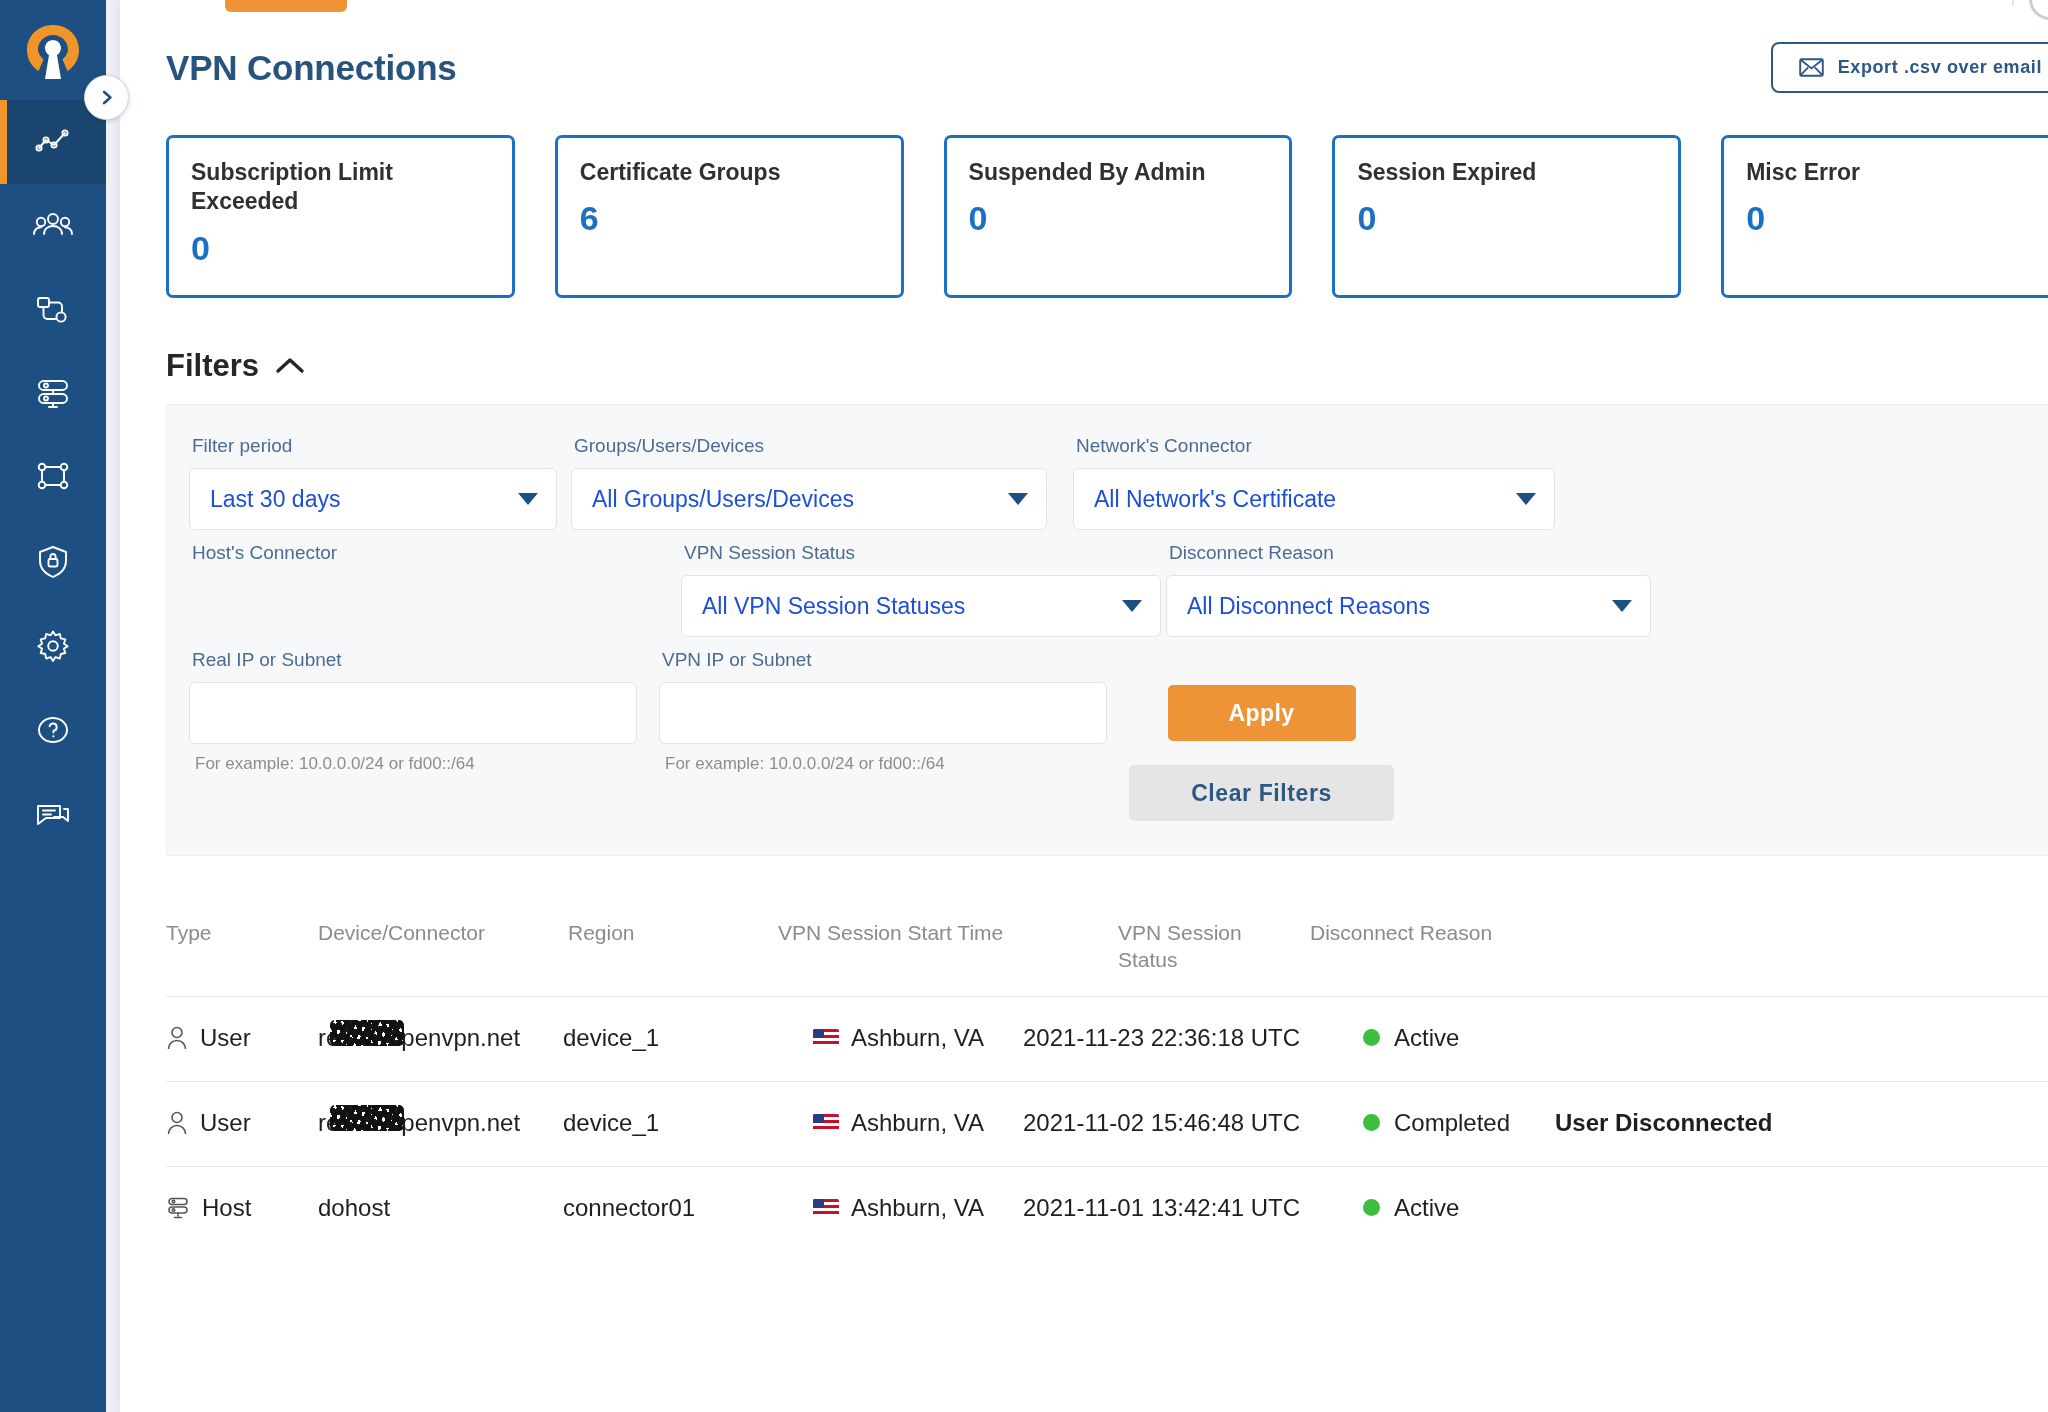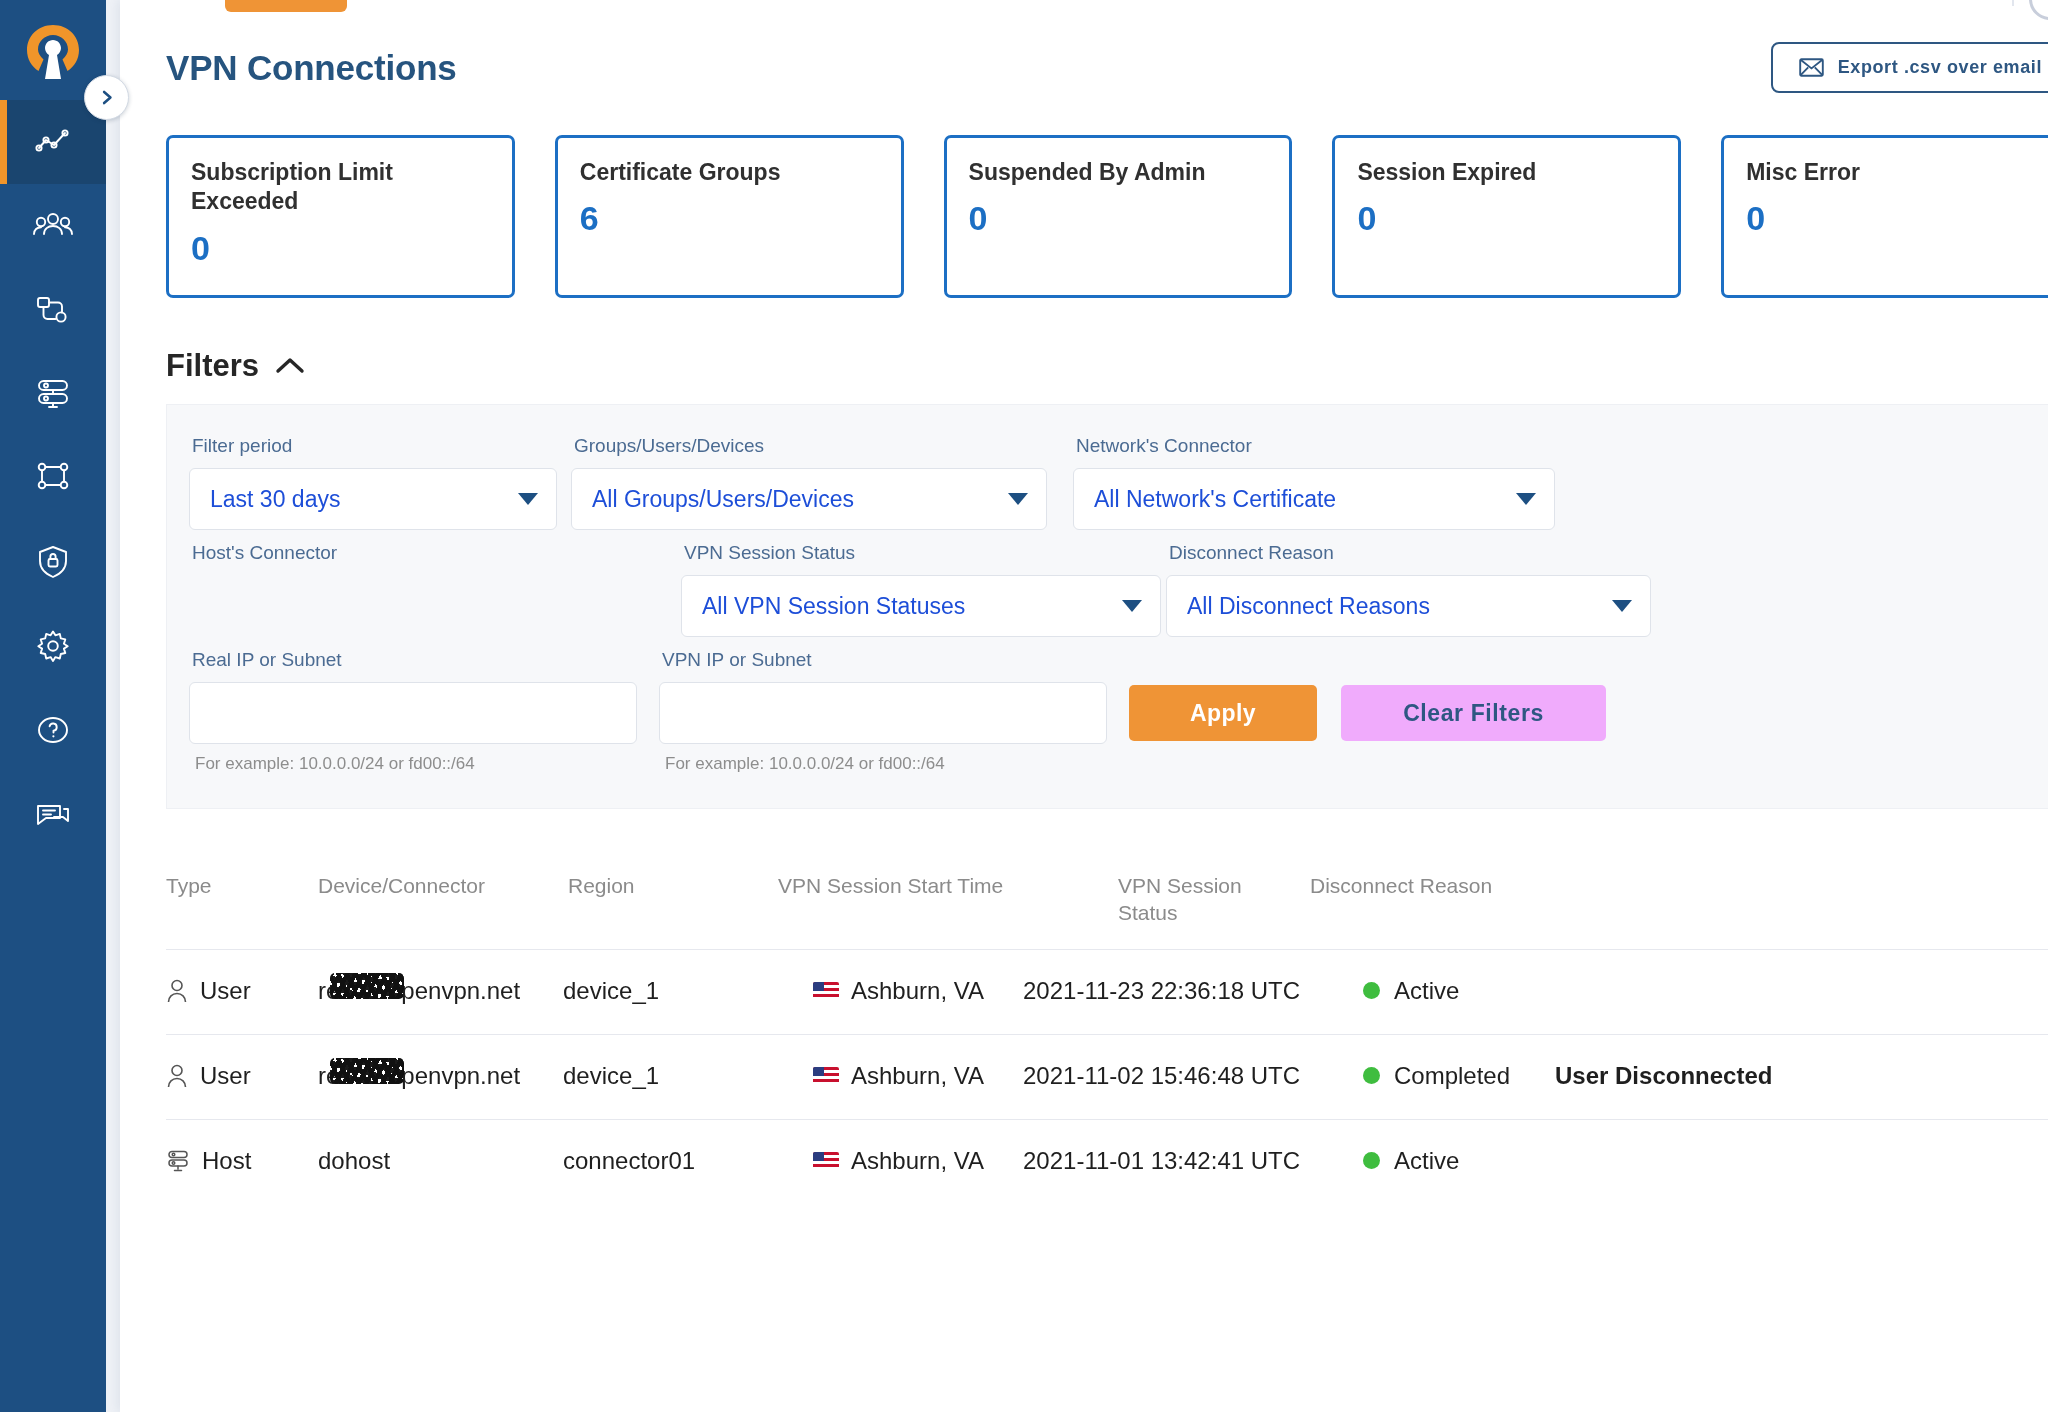--- a/index.html
+++ b/index.html
@@ -151,21 +151,21 @@
   }
   .input-hint { font-size: 17px; color: #8d8d8d; margin-top: 10px; padding-left: 6px; }
   .apply-btn {
     height: 56px; border: none; border-radius: 5px;
     background: #ef9436; color: #ffffff;
     font-size: 23px; font-weight: bold; letter-spacing: .4px;
     font-family: "Liberation Sans", sans-serif; cursor: pointer;
   }
   .clear-btn {
     height: 56px; border: none; border-radius: 5px;
-    background: #f0abfc; color: #2e5782;
+    background: #e5e5e5; color: #2e5782;
     font-size: 23px; font-weight: bold; letter-spacing: .6px;
     font-family: "Liberation Sans", sans-serif; cursor: pointer;
   }
 
   
   .table { margin-top: 64px; width: 100%; }
   .t-row { display: flex; align-items: flex-start; }
   .t-head { padding-bottom: 22px; }
   .t-head .cell {
     font-size: 21px; color: #8b8b8b; line-height: 1.28;
@@ -411,21 +411,21 @@
             <div class="filter-col" style="width:470px;">
               <span class="filter-label">Real IP or Subnet</span>
               <input class="text-input" style="width: 448px;" type="text" placeholder="">
               <span class="input-hint">For example: 10.0.0.0/24 or fd00::/64</span>
             </div>
             <div class="filter-col" style="width:470px;">
               <span class="filter-label">VPN IP or Subnet</span>
               <input class="text-input" style="width: 448px;" type="text" placeholder="">
               <span class="input-hint">For example: 10.0.0.0/24 or fd00::/64</span>
             </div>
-            <div style="display:flex;align-items:center;gap:24px;padding-top:36px;">
+            <div style="display:flex;align-items:center;gap:24px;padding-top:36px;flex-direction:column;">
               <button class="apply-btn" style="width:188px;">Apply</button>
               <button class="clear-btn" style="width:265px;">Clear Filters</button>
             </div>
           </div>
 
         </div>
 
         <div class="table">
 
           <div class="t-row t-head">

